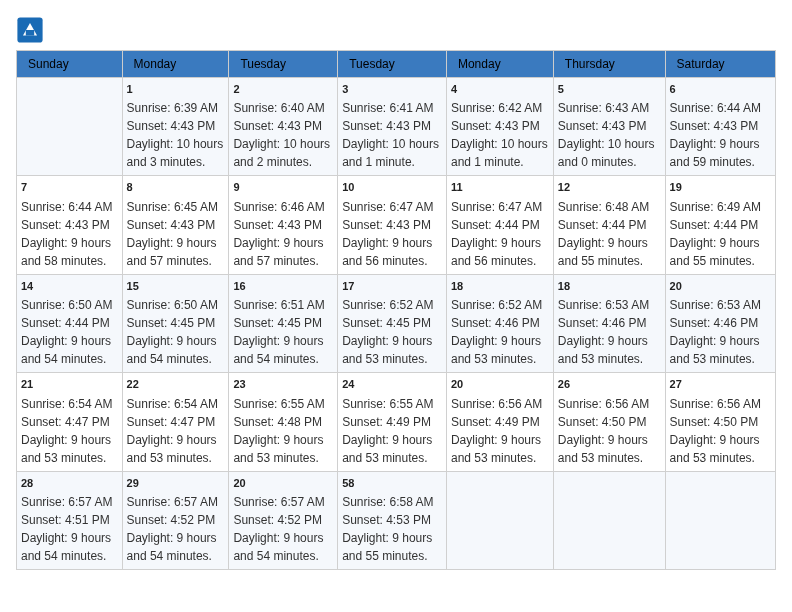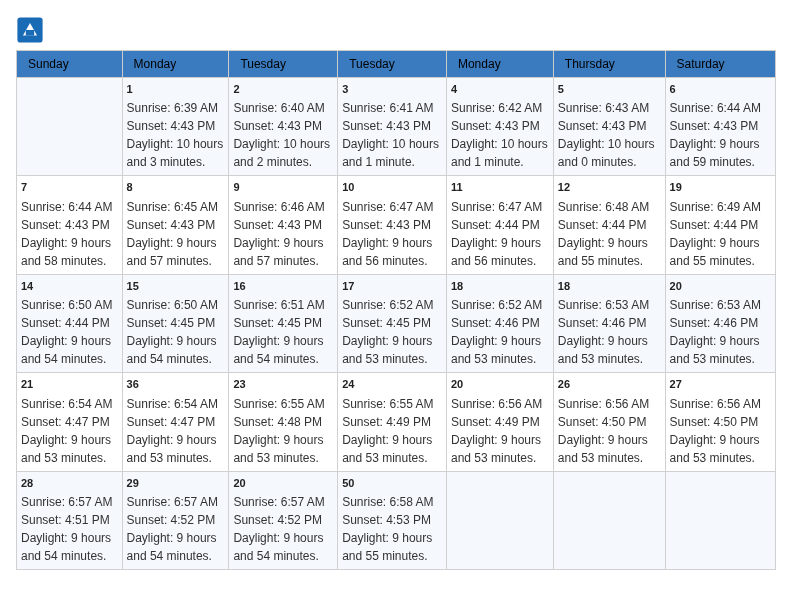--- a/index.html
+++ b/index.html
@@ -208,21 +208,21 @@
           <div class="day-num">20</div>
           <div class="cell-content">Sunrise: 6:53 AM<br>Sunset: 4:46 PM<br>Daylight: 9 hours and 53 minutes.</div>
         </td>
       </tr>
       <tr>
         <td>
           <div class="day-num">21</div>
           <div class="cell-content">Sunrise: 6:54 AM<br>Sunset: 4:47 PM<br>Daylight: 9 hours and 53 minutes.</div>
         </td>
         <td>
-          <div class="day-num">36</div>
+          <div class="day-num">22</div>
           <div class="cell-content">Sunrise: 6:54 AM<br>Sunset: 4:47 PM<br>Daylight: 9 hours and 53 minutes.</div>
         </td>
         <td>
           <div class="day-num">23</div>
           <div class="cell-content">Sunrise: 6:55 AM<br>Sunset: 4:48 PM<br>Daylight: 9 hours and 53 minutes.</div>
         </td>
         <td>
           <div class="day-num">24</div>
           <div class="cell-content">Sunrise: 6:55 AM<br>Sunset: 4:49 PM<br>Daylight: 9 hours and 53 minutes.</div>
         </td>
@@ -246,21 +246,21 @@
         </td>
         <td>
           <div class="day-num">29</div>
           <div class="cell-content">Sunrise: 6:57 AM<br>Sunset: 4:52 PM<br>Daylight: 9 hours and 54 minutes.</div>
         </td>
         <td>
           <div class="day-num">20</div>
           <div class="cell-content">Sunrise: 6:57 AM<br>Sunset: 4:52 PM<br>Daylight: 9 hours and 54 minutes.</div>
         </td>
         <td>
-          <div class="day-num">50</div>
+          <div class="day-num">58</div>
           <div class="cell-content">Sunrise: 6:58 AM<br>Sunset: 4:53 PM<br>Daylight: 9 hours and 55 minutes.</div>
         </td>
         <td></td>
         <td></td>
         <td></td>
       </tr>
     </tbody>
 </table>
 
 </body></html>

